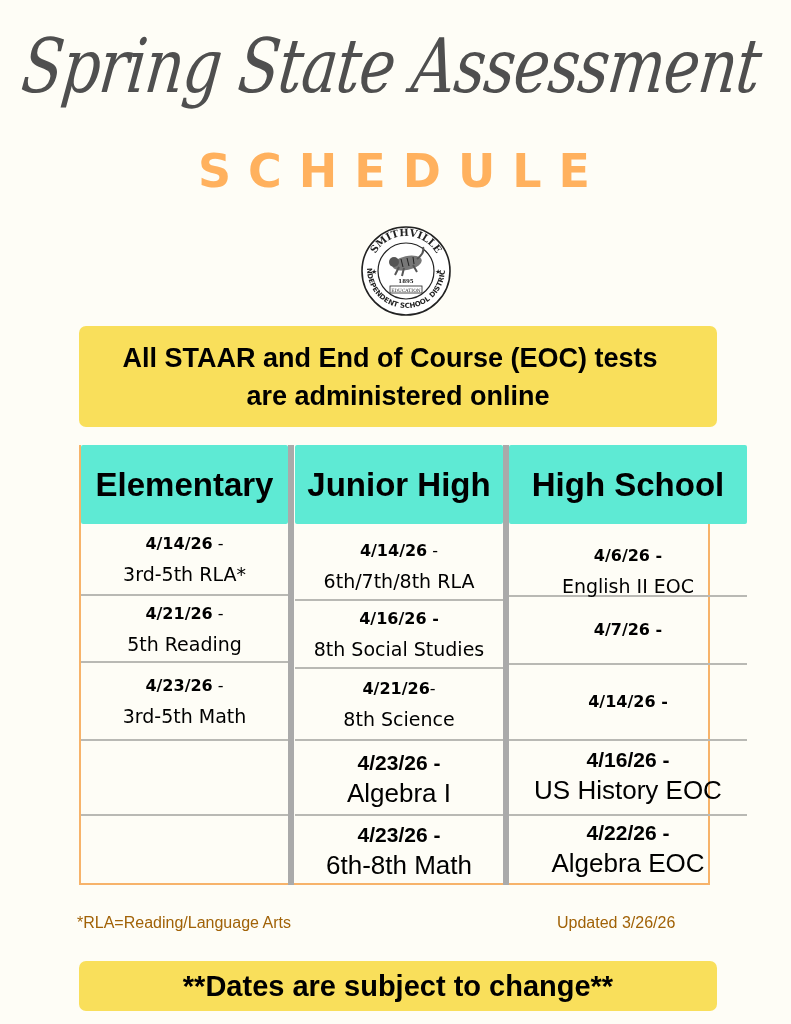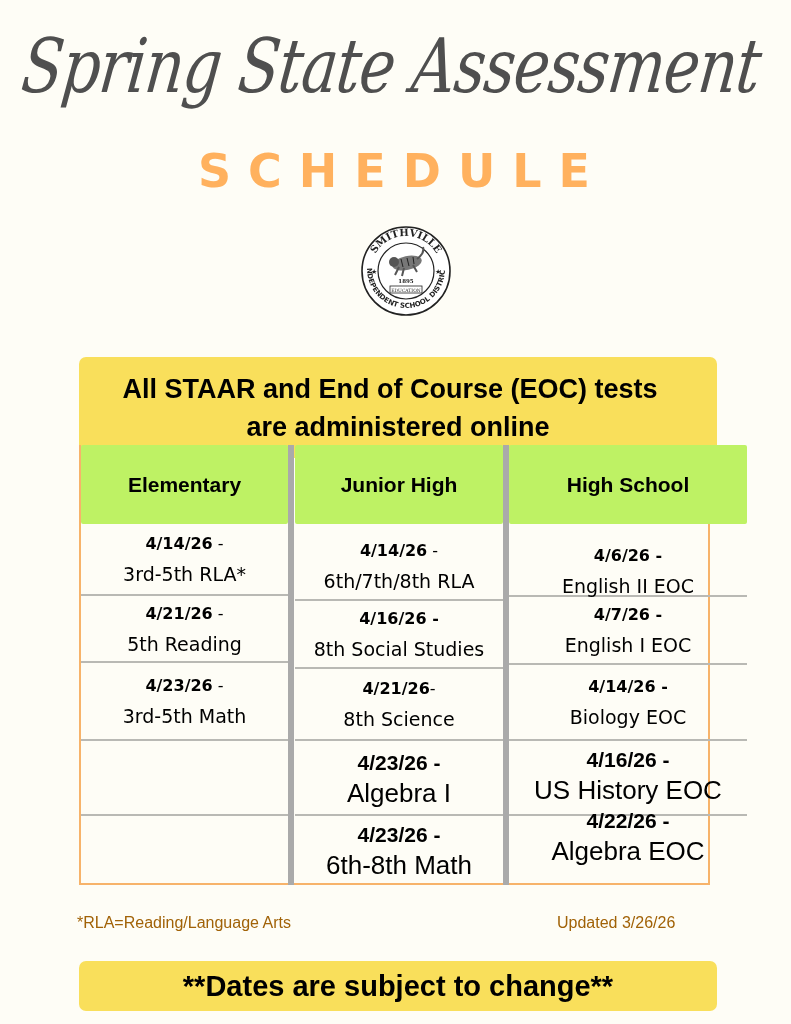--- a/index.html
+++ b/index.html
@@ -49,21 +49,20 @@
       position: absolute; left: 79px; top: 326px;
       width: 638px; height: 101px;
       background: #f9df5b;
       border-radius: 7px;
       display: flex; flex-direction: column; align-items: center; justify-content: center;
       font-family: "Liberation Sans", sans-serif;
       font-weight: bold;
       font-size: 27px;
       line-height: 38px;
       text-align: center;
-      margin-top: 31px;
     }
     .banner .l1 { transform: translateX(-8px); }
 
     
     .table {
       position: absolute; left: 79px; top: 445px;
       width: 631px; height: 440px;
       border-right: 2px solid #f7b36a;
       border-bottom: 2px solid #f7b36a;
       border-left: 2px solid #f7b36a;
@@ -76,25 +75,25 @@
     .col.c2 { left: 428px; width: 238px; }
     .vdiv {
       position: absolute; top: 0; width: 6px; height: 440px;
       background: #aaaaaa;
     }
     .vdiv.d1 { left: 207px; }
     .vdiv.d2 { left: 422px; }
 
     .head {
       height: 79px;
-      background: #bef264;
+      background: #5eead4;
       display: flex; align-items: center; justify-content: center;
       font-family: "Liberation Sans", sans-serif;
       font-weight: bold;
-      font-size: 21px;
+      font-size: 33px;
       border-radius: 2px;
     }
     .cell {
       position: absolute; left: 0; width: 100%;
       display: flex; flex-direction: column; align-items: center; justify-content: center;
       text-align: center;
       border-bottom: 2px solid #b9b9b4;
     }
     .cell.last { border-bottom: none; }
     .cell .date {
@@ -222,31 +221,29 @@
     </div>
 
     <div class="col c2">
       <div class="head">High School</div>
       <div class="cell" style="top:79px;height:73px;padding-top:22px;">
         <div class="date">4/6/26 -</div>
         <div class="subj">English II EOC</div>
       </div>
       <div class="cell" style="top:152px;height:68px;">
         <div class="date">4/7/26 -</div>
-        <div class="subj">English I EOC</div>
       </div>
       <div class="cell" style="top:220px;height:76px;">
         <div class="date">4/14/26 -</div>
-        <div class="subj">Biology EOC</div>
       </div>
       <div class="cell condensed" style="top:296px;height:75px;justify-content:flex-start;padding-top:4px;">
         <div class="date">4/16/26 -</div>
         <div class="subj">US History EOC</div>
       </div>
-      <div class="cell condensed last" style="top:359px;height:67px;justify-content:flex-start;padding-top:2px;">
+      <div class="cell condensed last" style="top:371px;height:67px;justify-content:flex-start;padding-top:2px;">
         <div class="date">4/22/26 -</div>
         <div class="subj">Algebra EOC</div>
       </div>
     </div>
   </div>
 
   <div class="footnote left">*RLA=Reading/Language Arts</div>
   <div class="footnote right">Updated 3/26/26</div>
 
   <div class="bottom-banner">**Dates are subject to change**</div>

